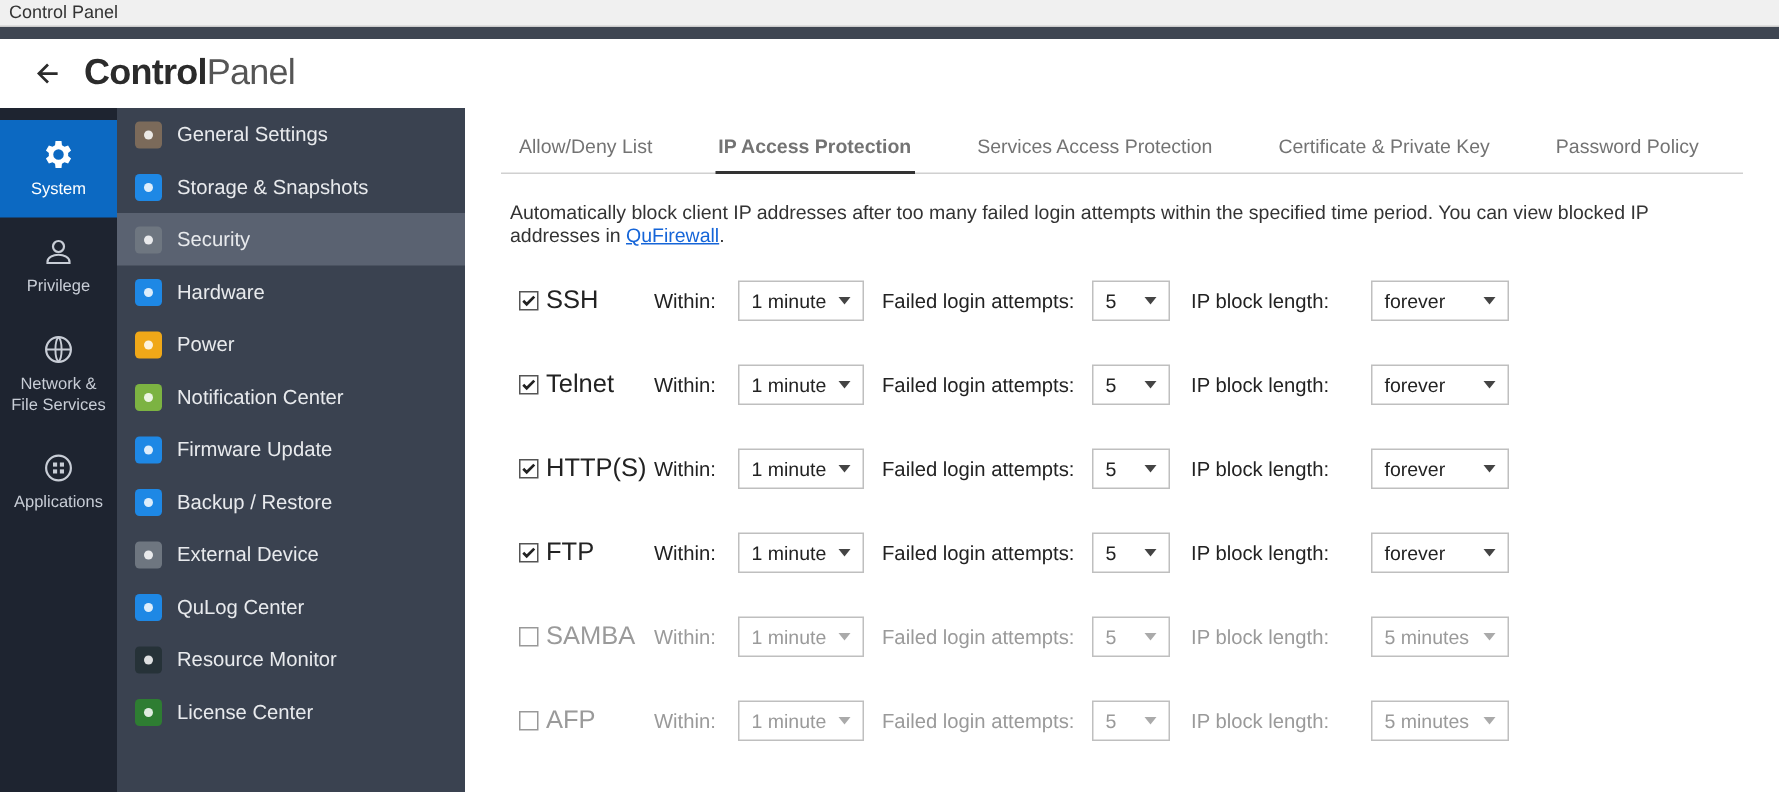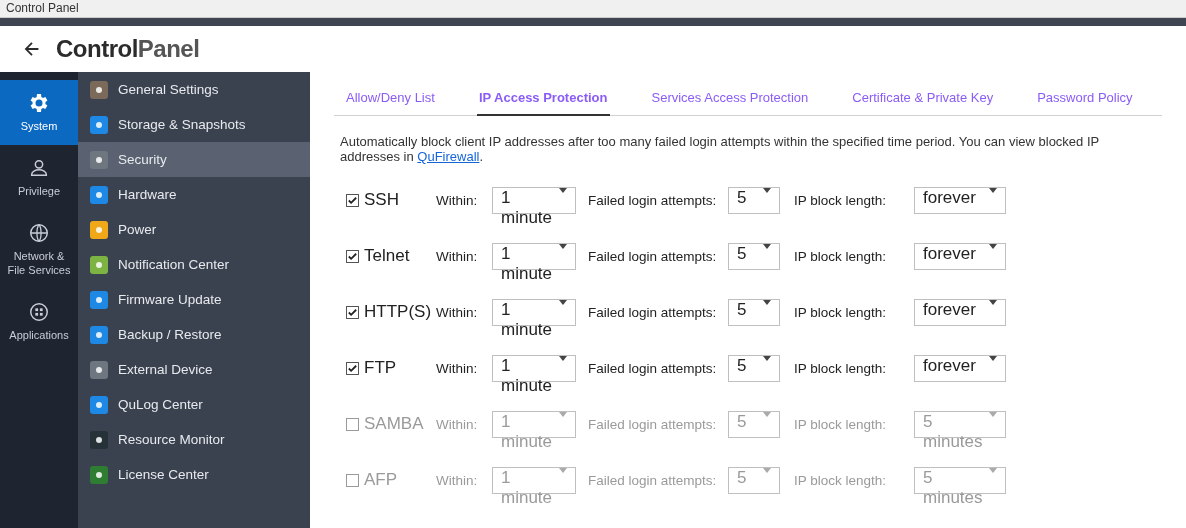--- a/index.html
+++ b/index.html
@@ -2,47 +2,47 @@
 <html><head>
 <meta charset="utf-8">
 <style>
   * { box-sizing: border-box; margin: 0; padding: 0; }
   body { font-family: -apple-system, "Segoe UI", Arial, sans-serif; font-size: 13px; color: #333; background: #fff; width: 1186px; height: 528px; overflow: hidden; }
   .top-bar { height: 18px; background: #f0f0f0; border-bottom: 1px solid #ccc; padding: 1px 6px; font-size: 12px; color: #333; }
   .dark-strip { height: 8px; background: #3f4652; }
   .header { height: 46px; display: flex; align-items: center; padding: 12px 18px; background: #fff; }
   .back-arrow { width: 28px; height: 28px; display: flex; align-items: center; justify-content: center; cursor: pointer; margin-right: 10px; }
   .title-bold { font-size: 24px; font-weight: 700; color: #2b2b2b; letter-spacing: -0.5px; }
-  .title-thin { font-size: 24px; font-weight: 700; color: #555; letter-spacing: -0.5px; }
+  .title-thin { font-size: 24px; font-weight: 400; color: #555; letter-spacing: -0.5px; }
   .body-wrap { display: flex; height: calc(528px - 18px - 8px - 46px); }
   .rail { width: 78px; background: #1e2430; display: flex; flex-direction: column; align-items: center; padding-top: 8px; }
   .rail-item { width: 78px; padding: 10px 4px 12px 4px; display: flex; flex-direction: column; align-items: center; color: #c8cdd6; font-size: 11px; cursor: pointer; text-align: center; line-height: 1.2; }
   .rail-item.active { background: #0c69c2; color: #fff; }
   .rail-icon { width: 26px; height: 26px; margin-bottom: 4px; display: flex; align-items: center; justify-content: center; }
   .subnav { width: 232px; background: #3a4250; display: flex; flex-direction: column; }
   .subnav-item { height: 35px; display: flex; align-items: center; padding: 0 12px; color: #e8eaed; font-size: 13.5px; cursor: pointer; gap: 10px; }
   .subnav-item.active { background: #5a6271; }
   .sn-icon { width: 18px; height: 18px; display: inline-flex; align-items: center; justify-content: center; flex-shrink: 0; border-radius: 3px; }
   .content { flex: 1; background: #fff; overflow-y: auto; padding: 0 0 12px 0; }
   .tabs { display: flex; border-bottom: 1px solid #d0d0d0; margin: 8px 24px 0 24px; gap: 40px; padding: 0 10px; }
-  .tab { padding: 10px 2px 10px 2px; font-size: 13px; color: #8b5cf6; cursor: pointer; position: relative; }
+  .tab { padding: 10px 2px 10px 2px; font-size: 13px; color: #737373; cursor: pointer; position: relative; }
   .tab.active { font-weight: 600; }
   .tab.active::after { content: ""; position: absolute; left: 0; right: 0; bottom: -1px; height: 2px; background: #333; }
   .desc { margin: 18px 30px 8px 30px; font-size: 13px; color: #333; }
   .desc a { color: #1565d8; text-decoration: underline; }
   .rows { margin: 8px 30px; }
   .row { display: flex; align-items: center; height: 56px; }
   .row.disabled .lbl-text, .row.disabled .seg-label, .row.disabled .select-box { color: #9a9a9a; }
   .chk { width: 24px; display: flex; align-items: center; justify-content: center; }
   .chk-box { width: 13px; height: 13px; border: 1.5px solid #555; display: inline-flex; align-items: center; justify-content: center; cursor: pointer; }
   .row.disabled .chk-box { border-color: #999; }
   .name-col { width: 72px; }
   .lbl-text { font-size: 17px; color: #222; }
   .seg-label { font-size: 13.5px; color: #222; }
-  .select-box { width: 84px; height: 27px; border: 1px solid #bfbfbf; display: inline-flex; justify-content: space-between; padding: 0 8px; font-size: 17px; background: #fff; cursor: pointer; color: #222; }
+  .select-box { width: 84px; height: 27px; border: 1px solid #bfbfbf; display: inline-flex; align-items: center; justify-content: space-between; padding: 0 8px; font-size: 13px; background: #fff; cursor: pointer; color: #222; }
   .within-col { width: 56px; }
   .sel-col1 { width: 96px; }
   .fail-col { width: 140px; }
   .sel-col2 { width: 66px; }
   .sel-col2 .select-box { width: 52px; }
   .block-col { width: 120px; }
   .sel-col3 .select-box { width: 92px; }
   .tri { width: 0; height: 0; border-left: 4px solid transparent; border-right: 4px solid transparent; border-top: 5px solid #444; }
   .row.disabled .tri { border-top-color: #aaa; }
   svg { display: block; }

